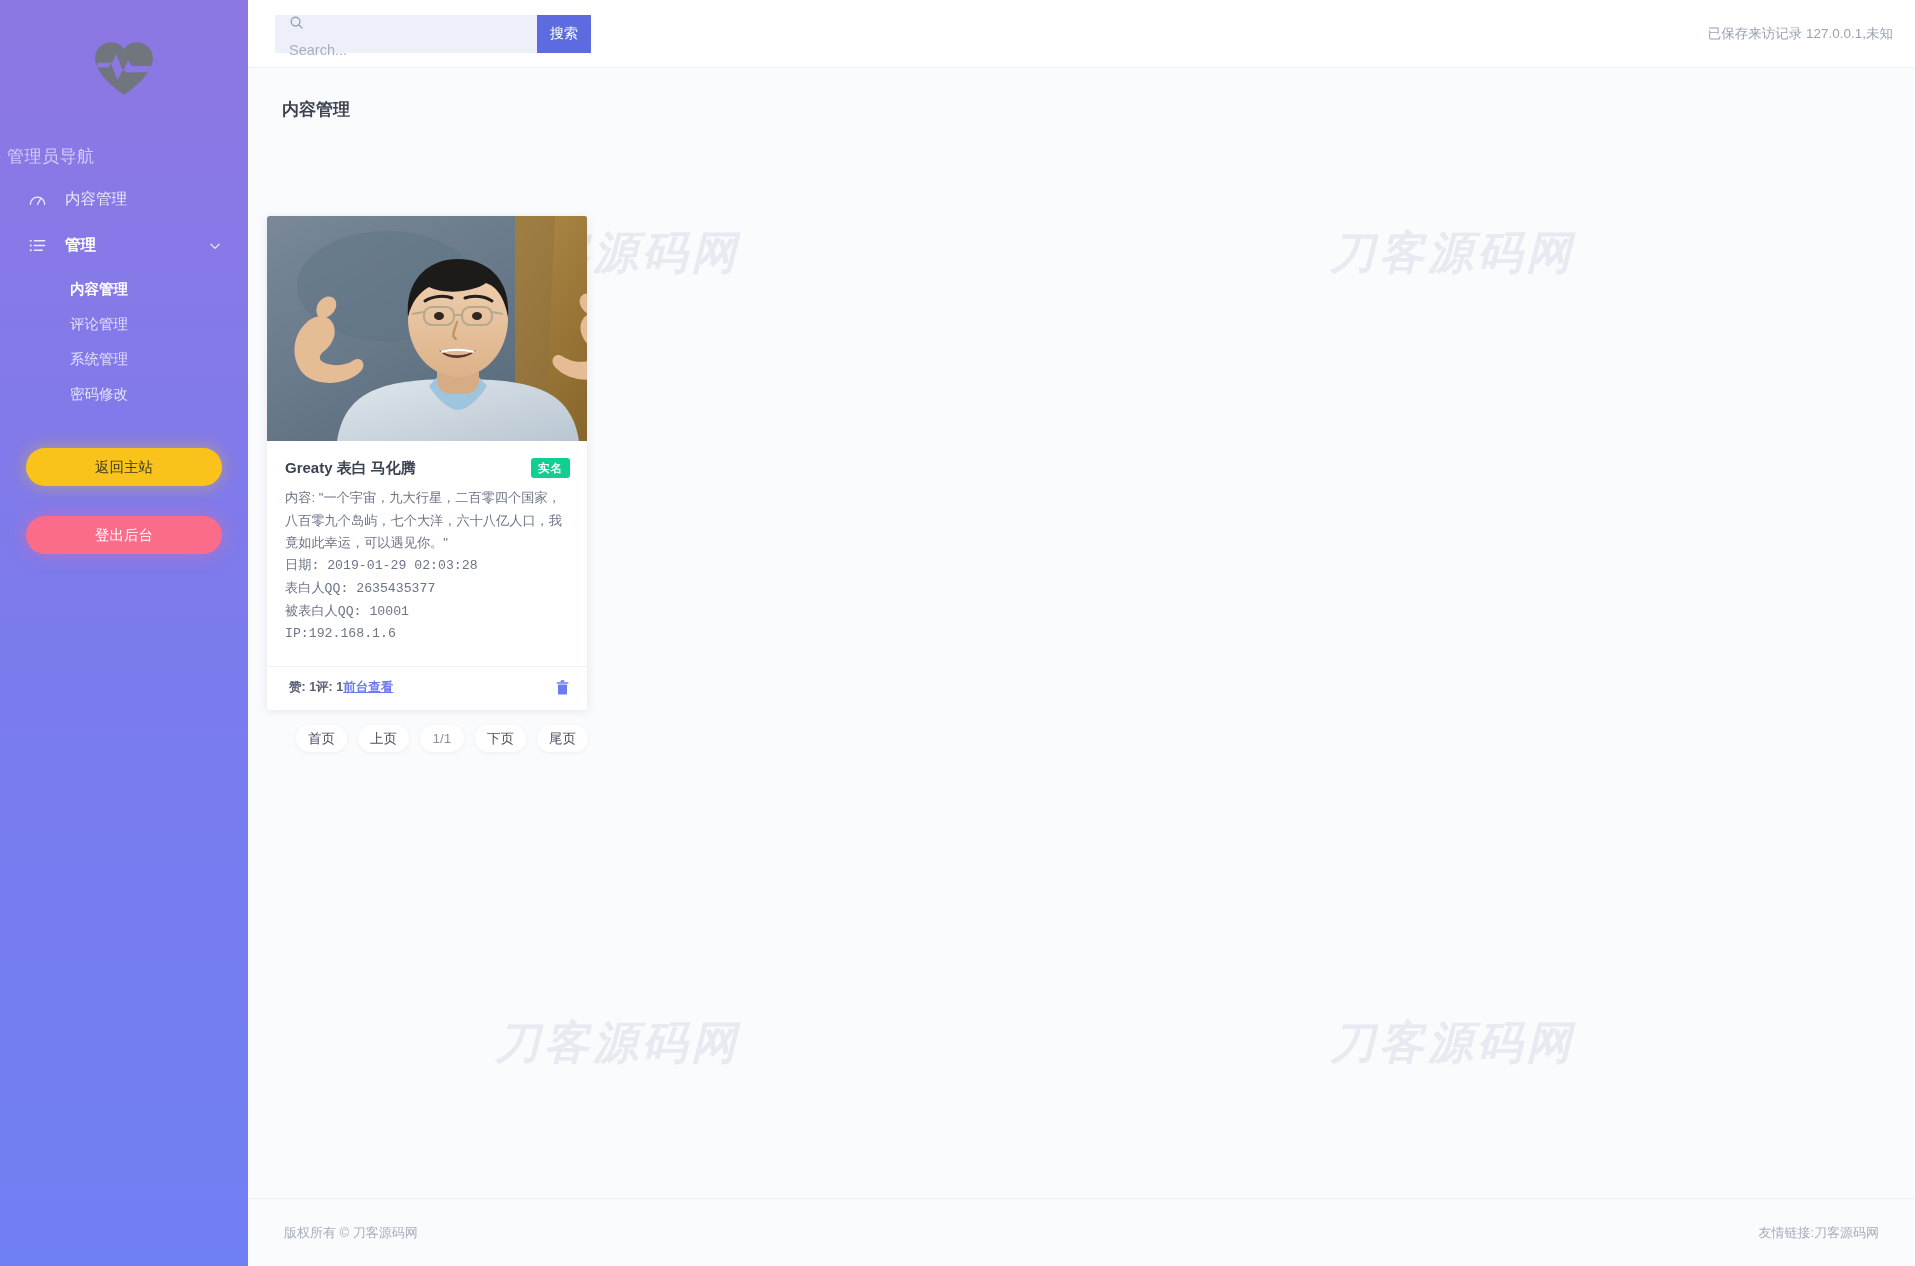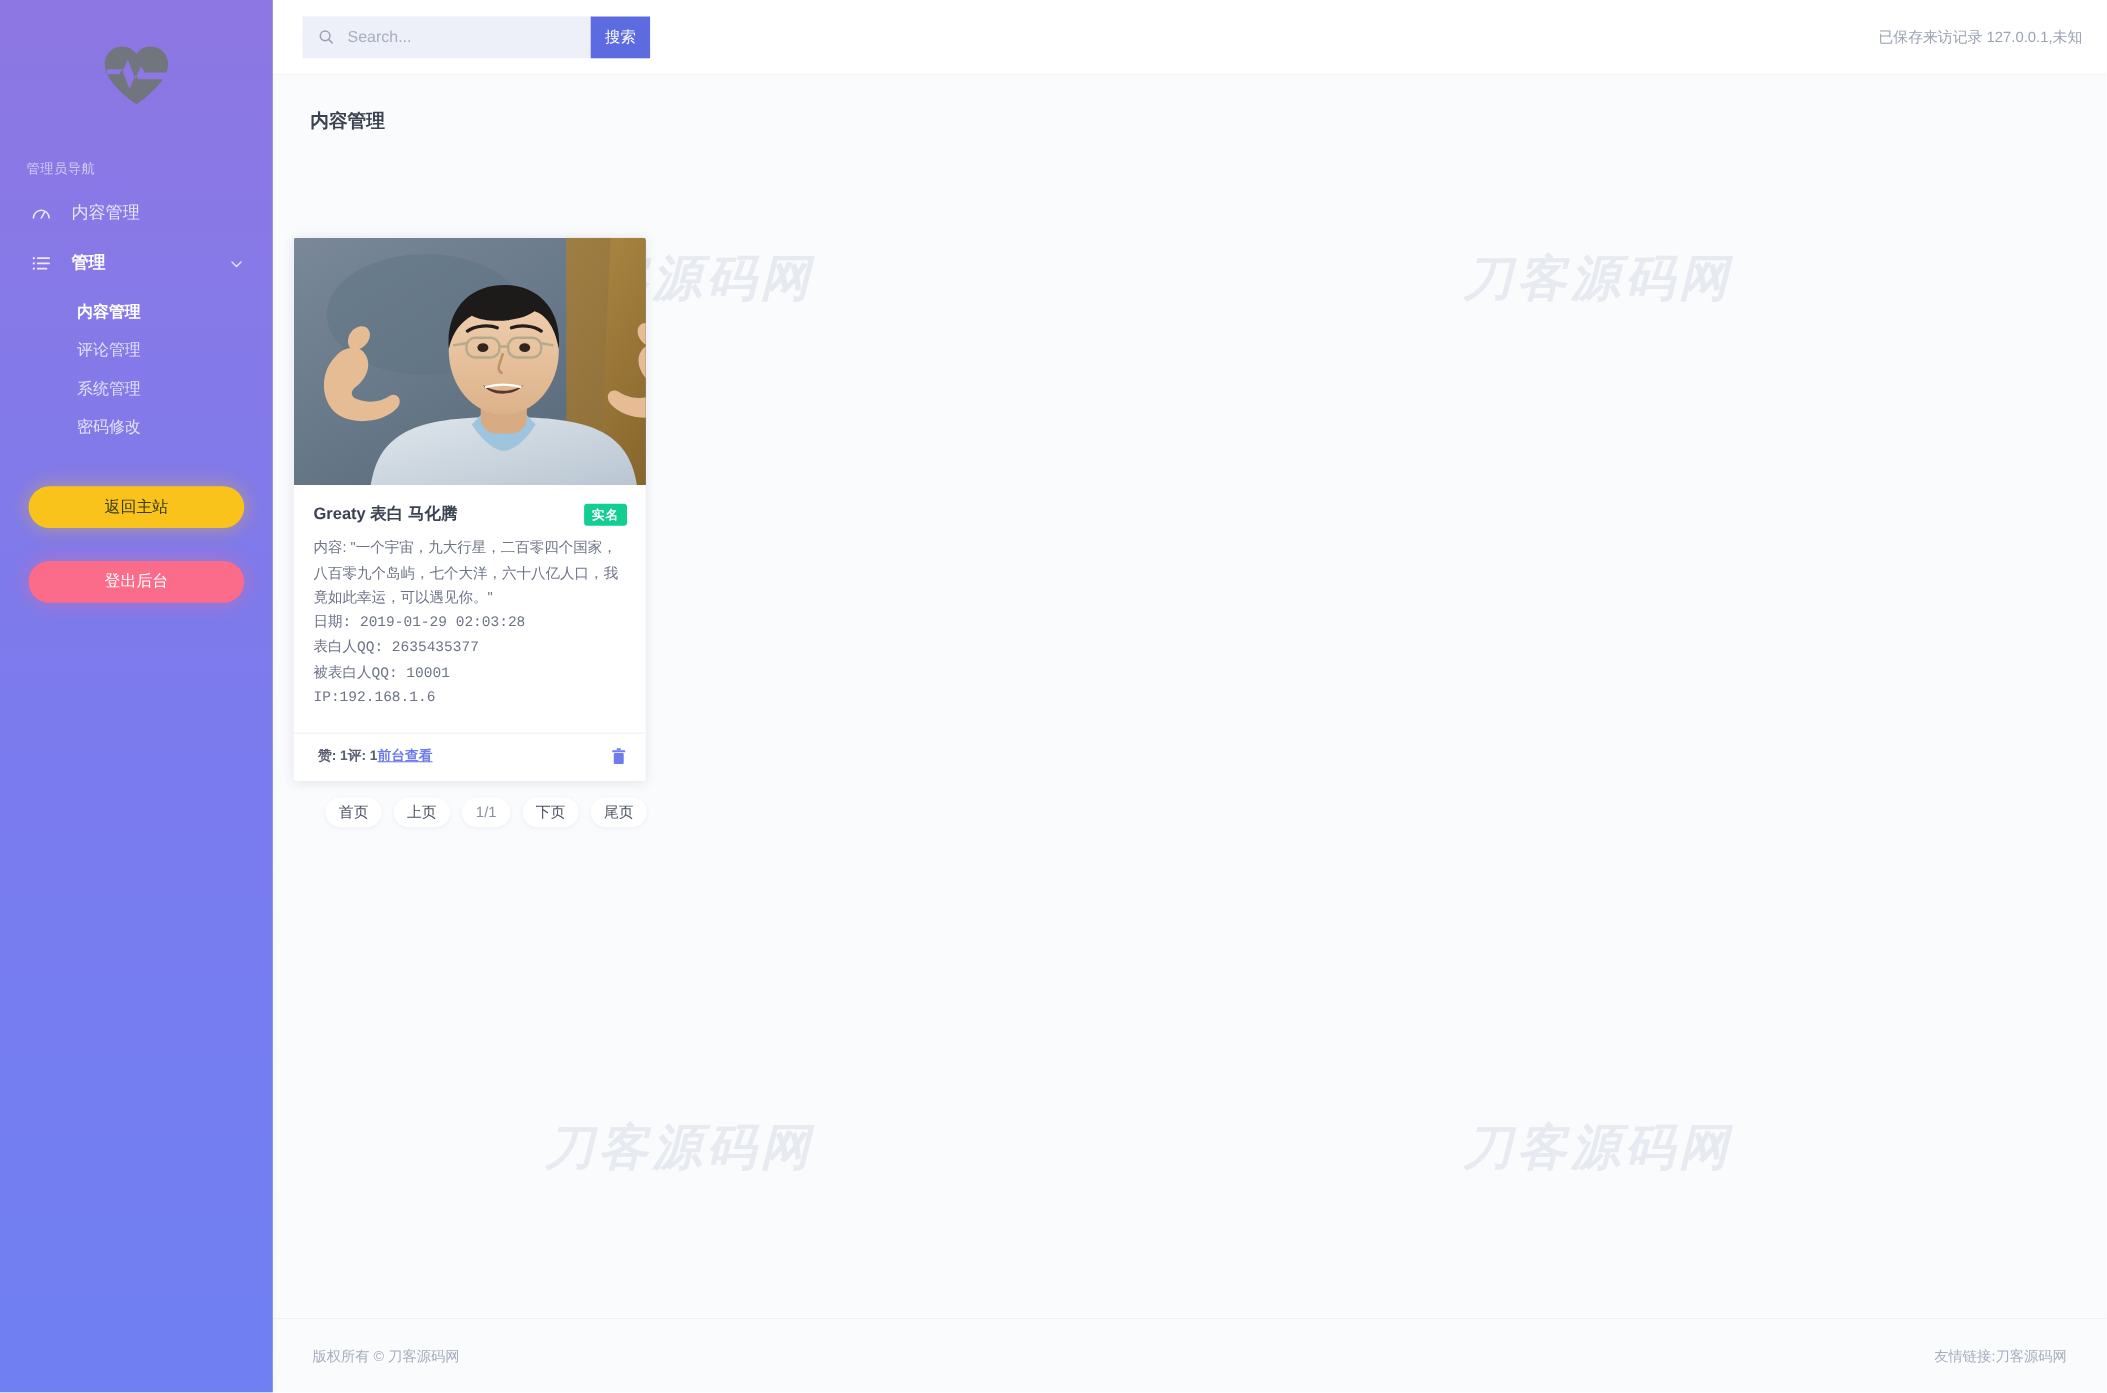--- a/index.html
+++ b/index.html
@@ -16,21 +16,21 @@
     width: 248px; height: 1266px; flex: 0 0 248px;
     background: linear-gradient(180deg, #8d77e2 0%, #8679e8 22%, #7a7bee 55%, #6f80f2 100%);
     position: relative; z-index: 5;
     overflow: hidden;
   }
   .logo-wrap { height: 135px; display: flex; align-items: center; justify-content: center; }
   .logo-wrap svg { width: 66px; height: 66px; display: block; }
 
   .nav-section-title {
     color: rgba(255,255,255,0.62);
-    font-size: 12px; padding: 10px 0 10px 24px; letter-spacing: .5px;
+    font-size: 17px; padding: 10px 0 10px 7px; letter-spacing: .5px;
   }
   .nav-item {
     display: flex; align-items: center; gap: 18px;
     padding: 11px 20px 11px 28px;
     color: rgba(255,255,255,0.82);
     font-size: 15.5px; cursor: pointer; position: relative;
   }
   .nav-item .nv-ico { width: 19px; height: 19px; flex: 0 0 19px; opacity: .85; }
   .nav-item .nv-ico svg { width: 19px; height: 19px; display: block; }
   .nav-item.group { color: #ffffff; font-weight: 600; padding-top: 14px; padding-bottom: 14px;}
@@ -57,23 +57,23 @@
   
   #main { flex: 1; height: 1266px; position: relative; background: #fff; display: flex; flex-direction: column; }
 
   #topbar {
     height: 67px; flex: 0 0 67px; background: #ffffff;
     display: flex; align-items: center; padding: 0 22px 0 27px;
     position: relative; z-index: 3;
   }
   .search-group { display: flex; align-items: center; height: 38px; }
   .search-box {
-    display: flex; align-items: center; gap: 12px;
+    display: flex; gap: 12px;
     width: 262px; height: 38px; background: #EDF0F8;
-    padding: 0 14px; border: 0;
+    padding: 0 14px; border: 0; flex-direction: column;
   }
   .search-box .s-ico svg { width: 15px; height: 15px; display: block; }
   .search-input {
     border: 0; outline: 0; background: transparent; width: 100%;
     font-size: 14.5px; color: #7a8196; font-family: inherit;
   }
   .search-input::placeholder { color: #a8aebf; }
   .search-btn {
     height: 38px; width: 54px; background: #5C6BE0; color: #fff;
     border: 0; font-size: 14px; cursor: pointer; font-family: inherit;

